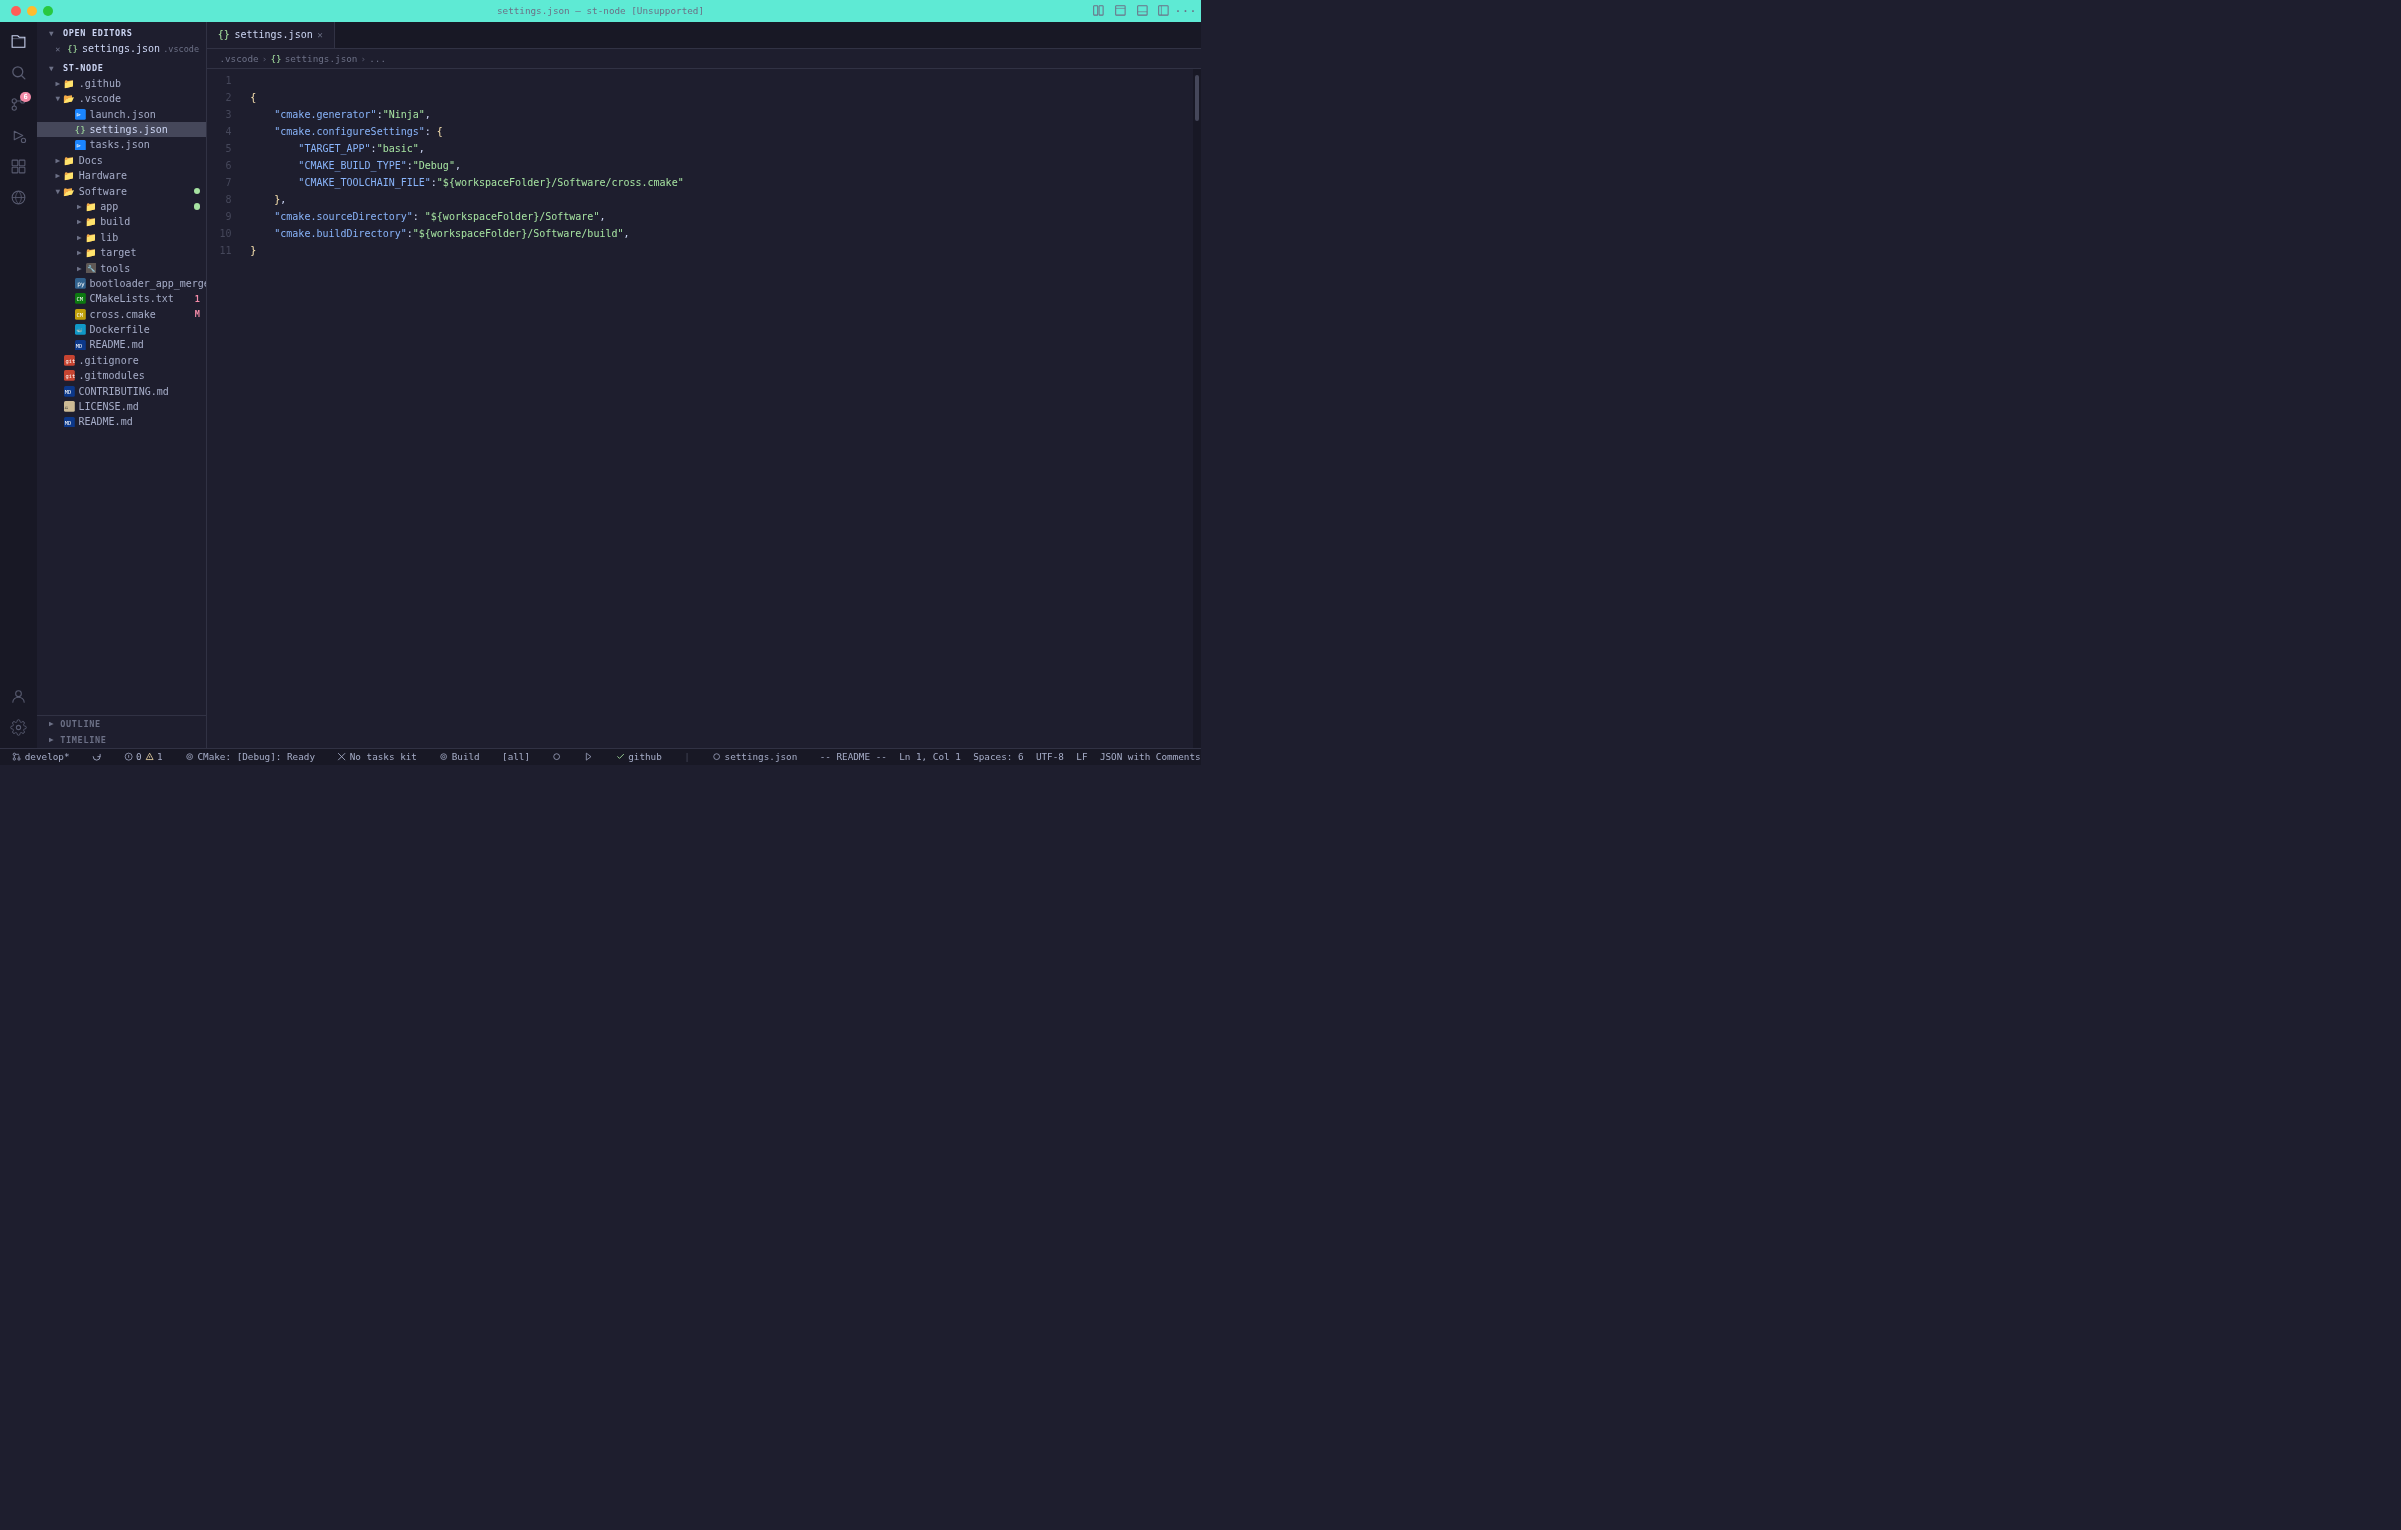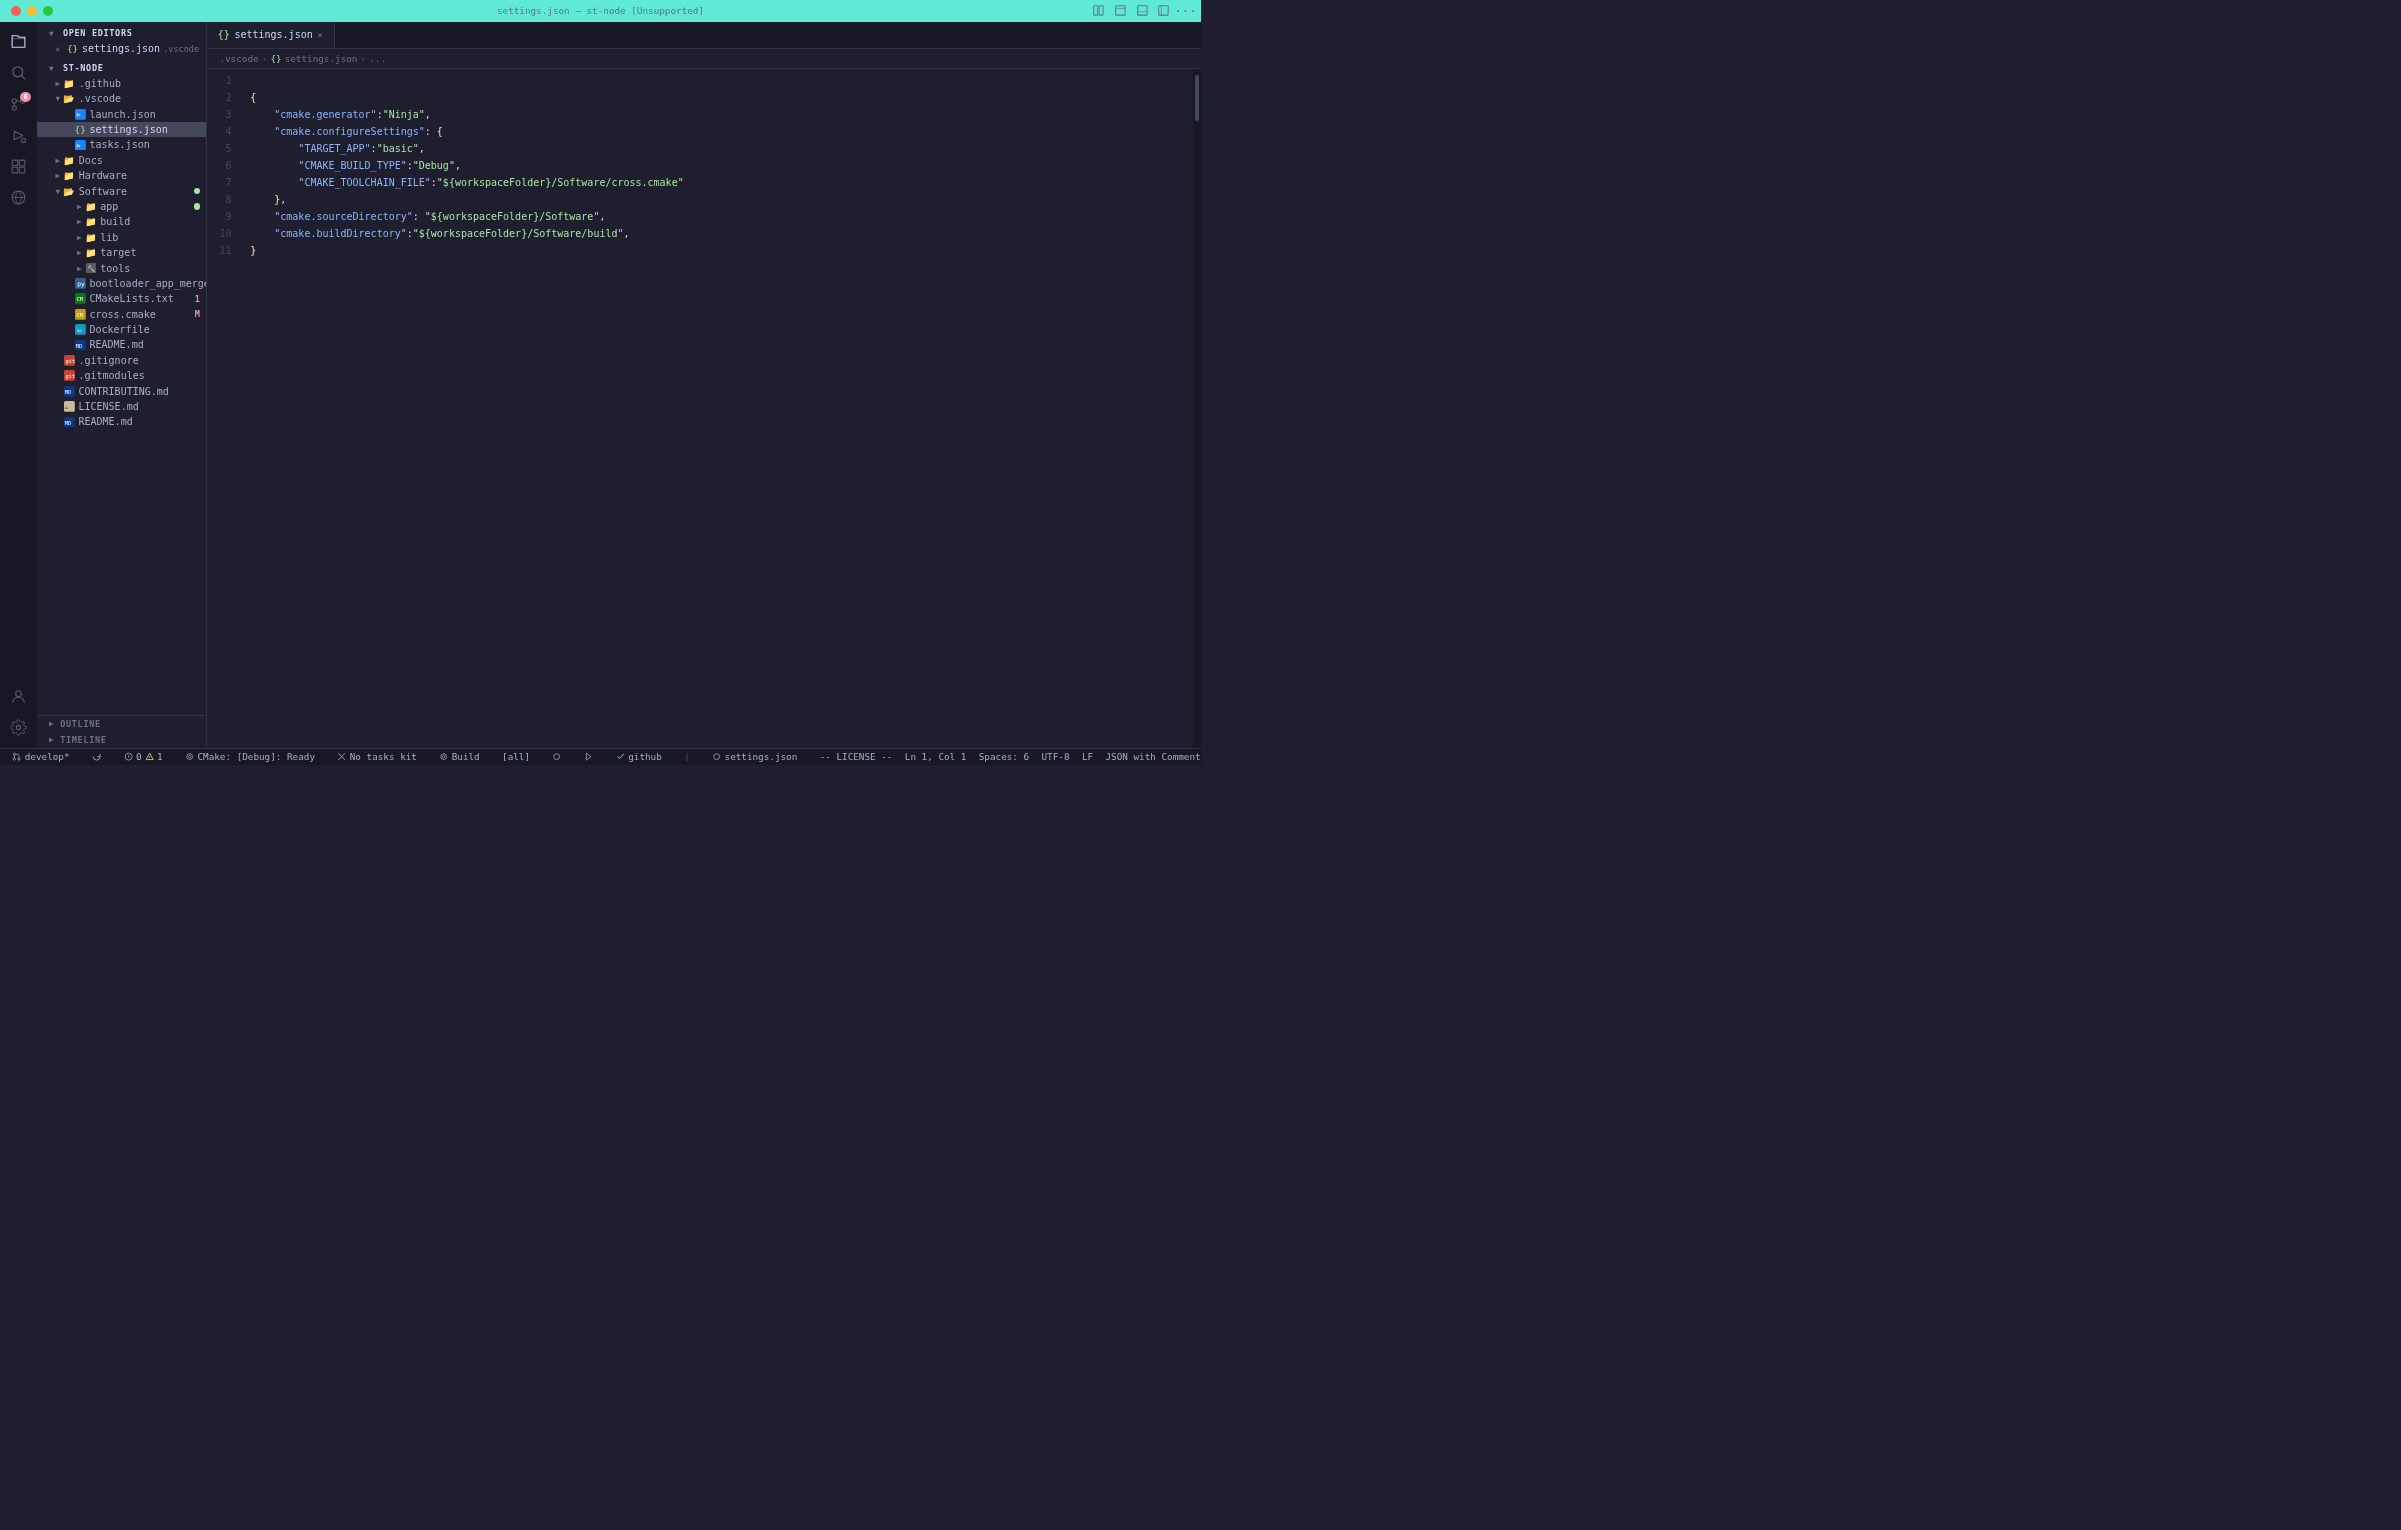--- a/index.html
+++ b/index.html
@@ -800,21 +800,21 @@
   <div class="status-item" style="color:#45475a;">|</div>
   <div class="status-item">
     <svg width="9.3" height="9.3" viewBox="0 0 16 16" fill="none">
         <circle cx="8" cy="8" r="5" stroke="#a6adc8" stroke-width="1.3"></circle>
       </svg>
     <span>settings.json</span>
   </div>
 
   <div class="status-right">
     <div class="status-item">
-      <span>-- LICENSE --</span>
+      <span>-- README --</span>
     </div>
     <div class="status-item">
       <span>Ln 1, Col 1</span>
     </div>
     <div class="status-item">
       <span>Spaces: 6</span>
     </div>
     <div class="status-item">
       <span>UTF-8</span>
     </div>

